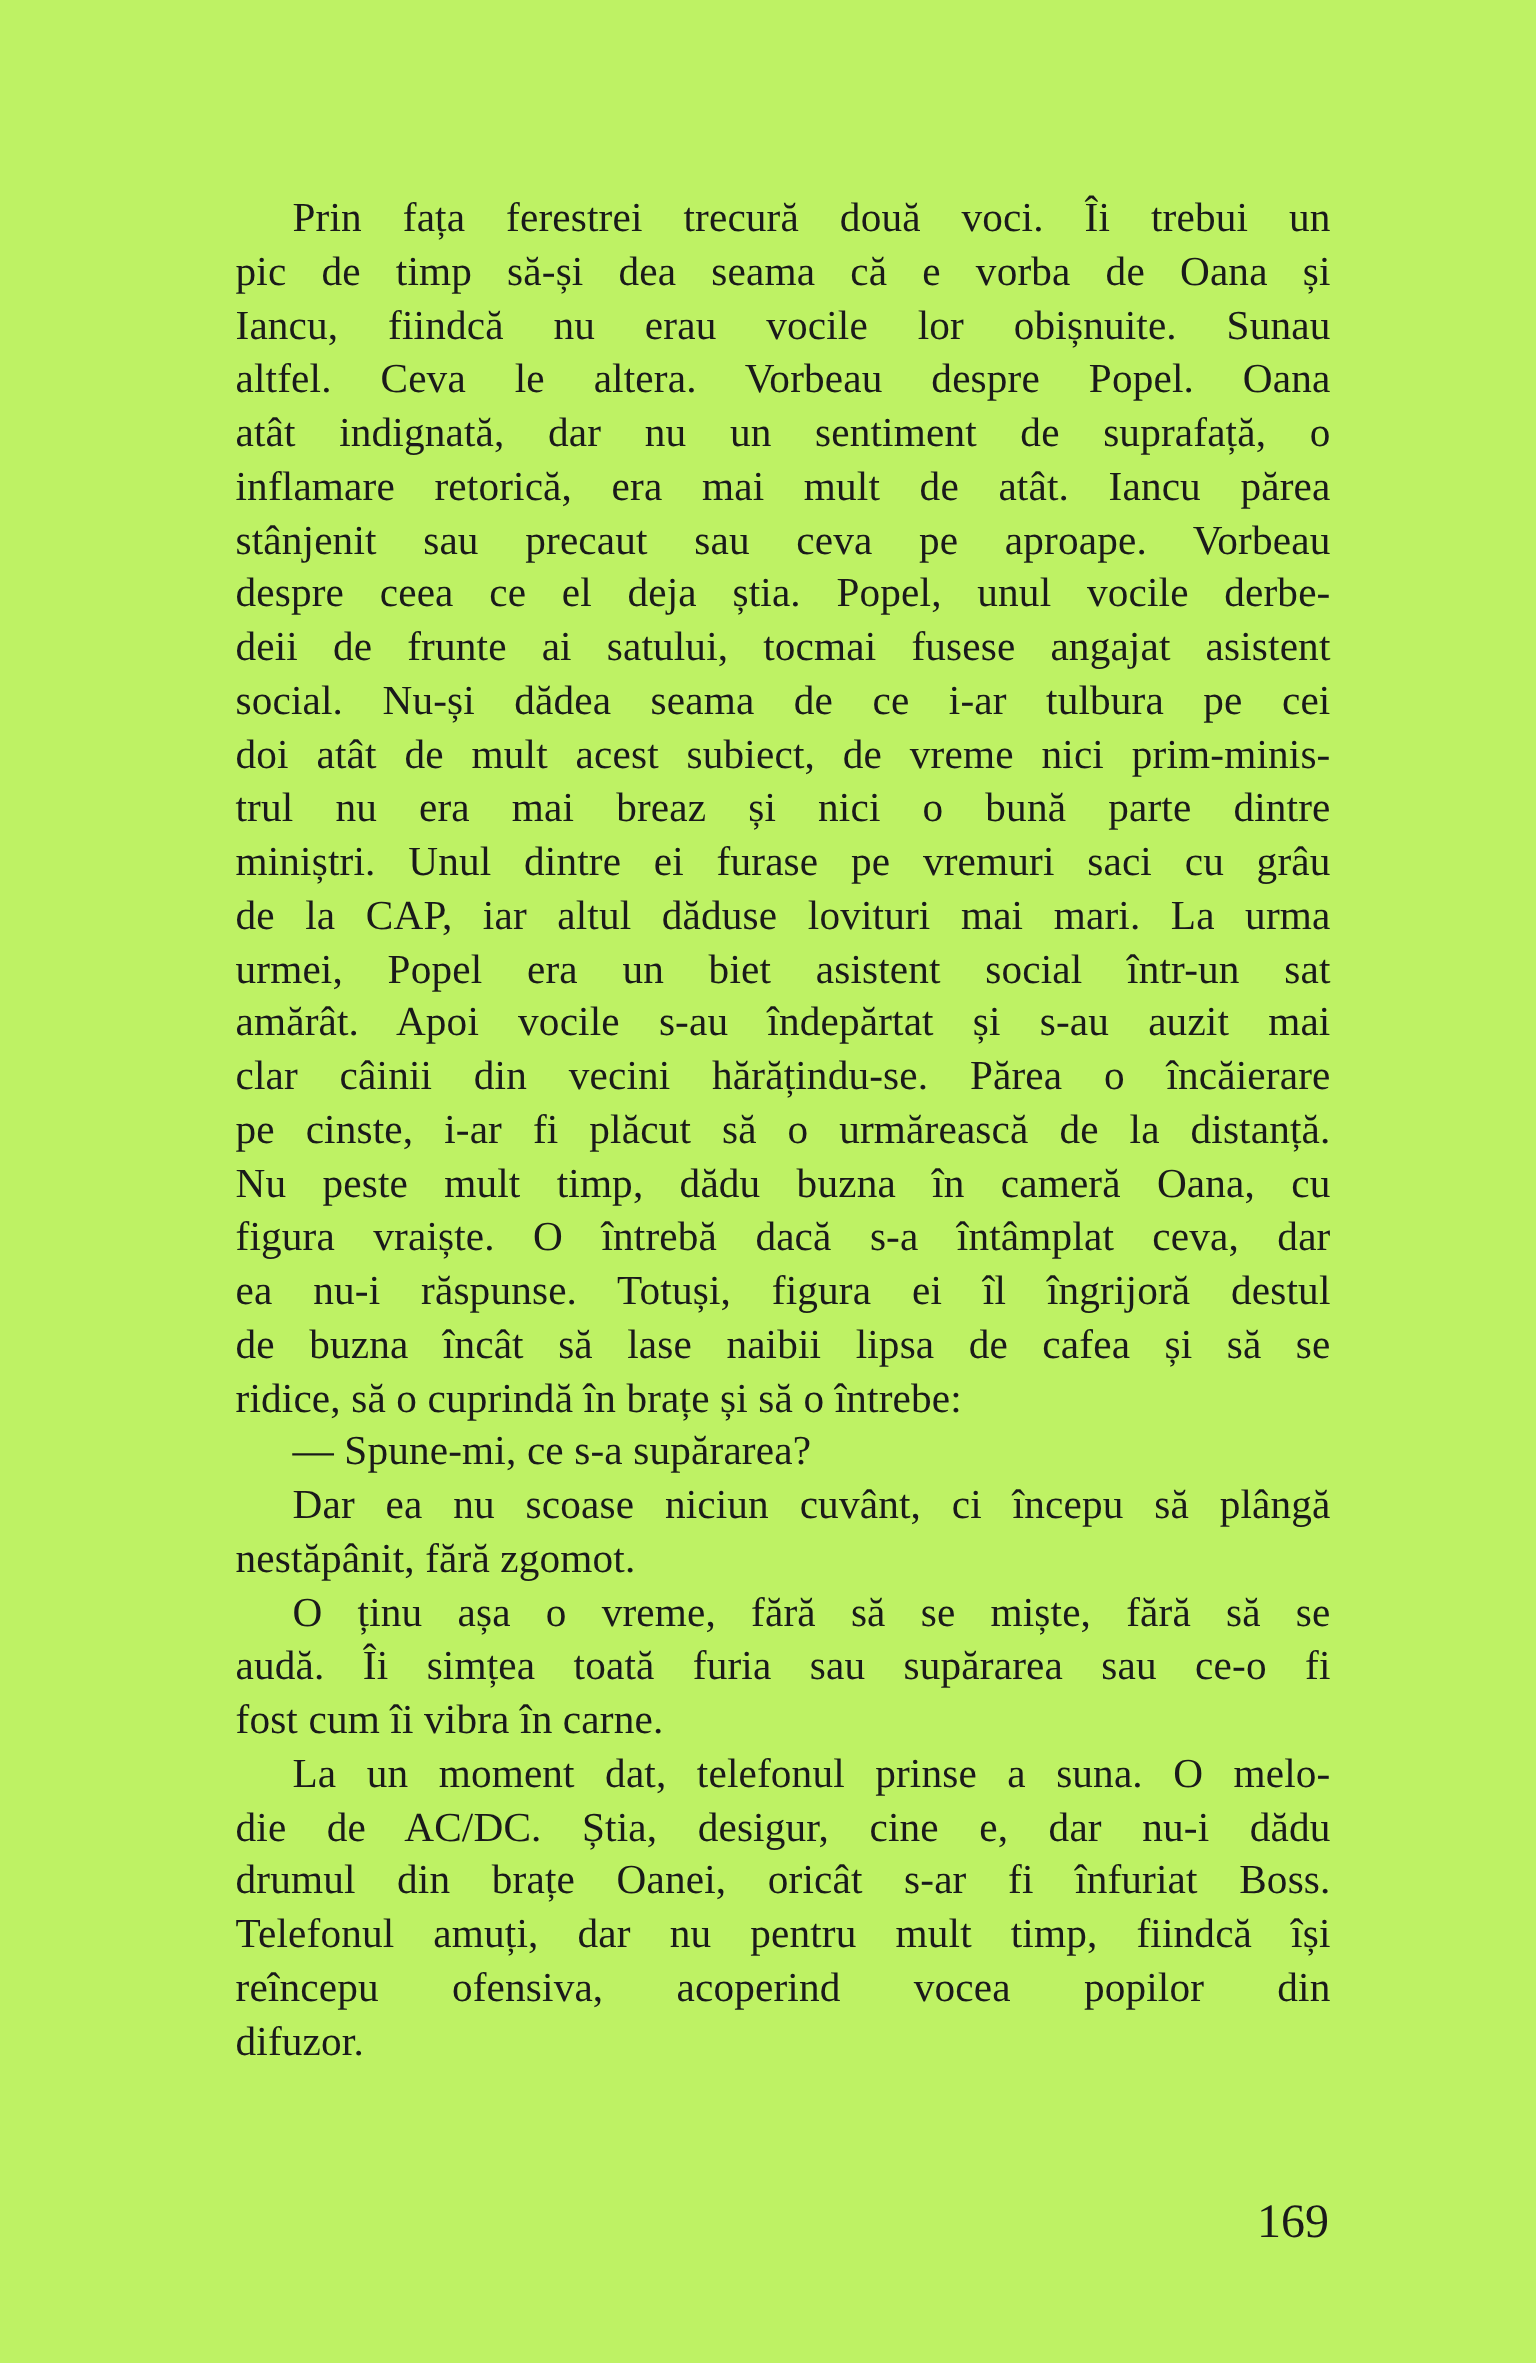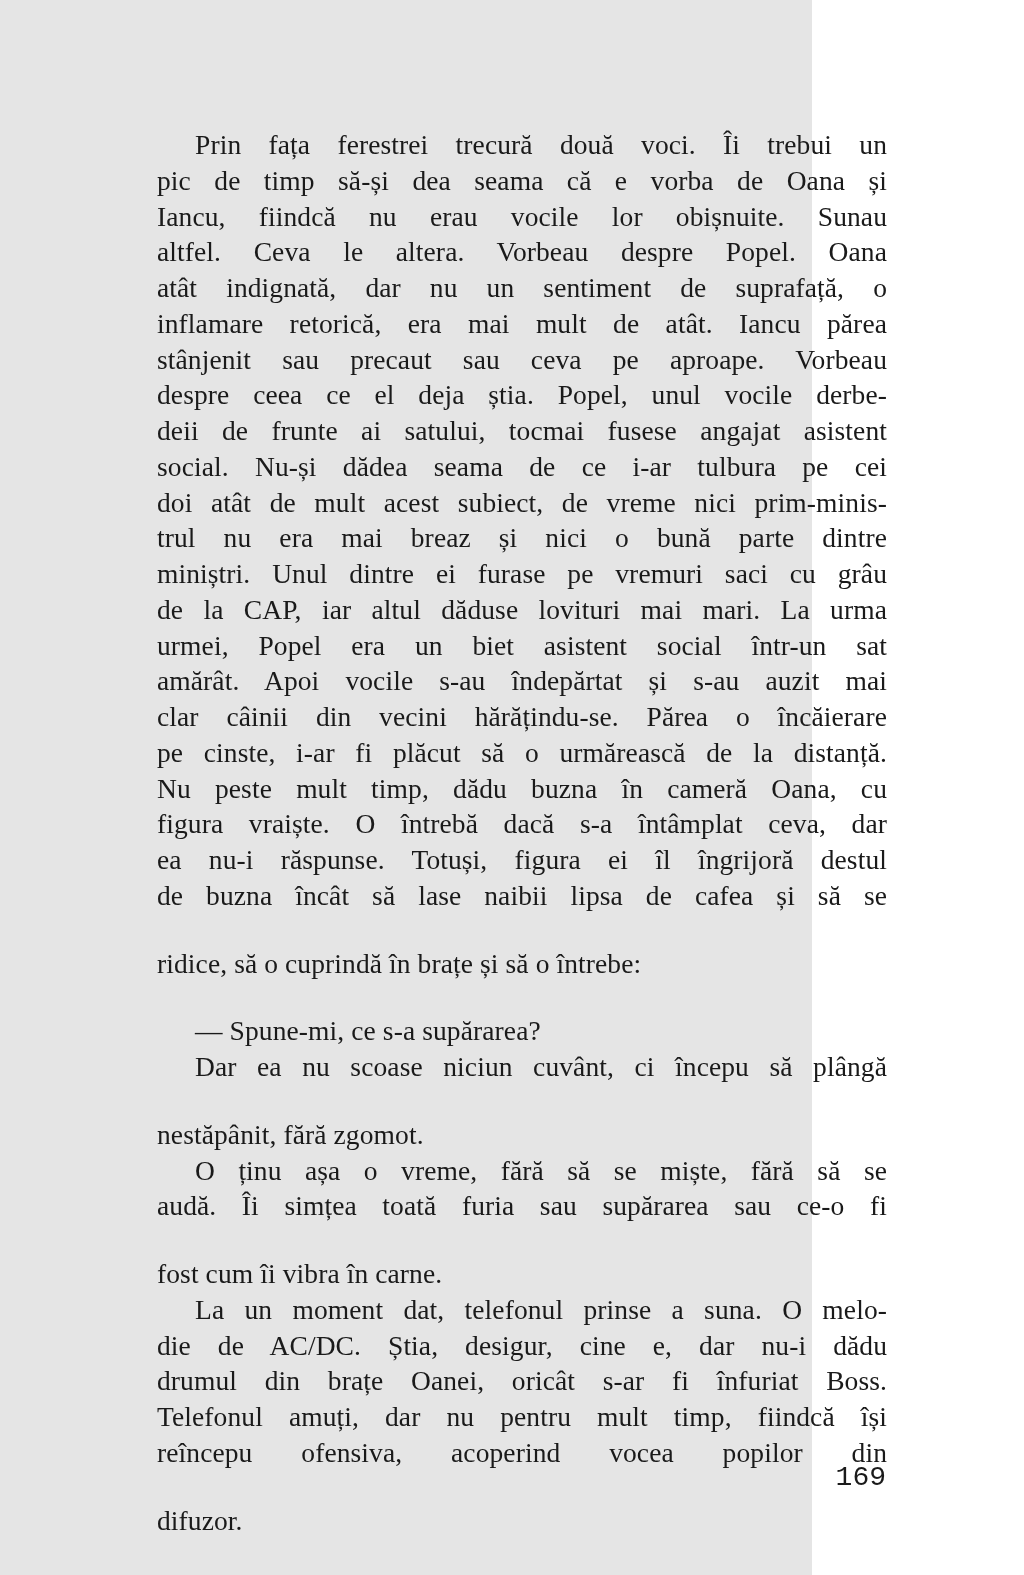--- a/index.html
+++ b/index.html
@@ -1,32 +1,32 @@
 <!DOCTYPE html>
 <html><head>
   <meta charset="utf-8">
   <style>
     html, body { margin: 0; padding: 0; background: #ffffff; }
     body { width: 1024px; height: 1575px; position: relative; overflow: hidden; }
-    .page { position: absolute; left: 0; top: 0; width: 812px; height: 1575px; background: #e5e5e5; }
+    .page { position: absolute; left: 0; top: 0; width: 1024px; height: 1575px; background: #bef264; }
     .text-block {
       position: absolute; left: 157px; top: 127px; width: 730px;
       font-family: "Liberation Serif", "DejaVu Serif", serif;
       font-size: 27.5px; color: #1a1a1a; letter-spacing: 0.1px;
     }
     .line {
       display: block; height: 35.75px; line-height: 35.75px;
       text-align: justify; text-align-last: justify; white-space: nowrap;
       overflow: visible;
     }
-    .line.last { text-align-last: left; margin-top: 32px; }
+    .line.last { text-align-last: left; }
     .line.indent { padding-left: 38px; }
     .page-number {
       position: absolute; left: 820px; top: 1462px; width: 66px; text-align: right;
-      font-family: Liberation Mono, monospace; font-size: 28px; color: #1a1a1a;
+      font-family: Liberation Serif, serif; font-size: 32px; color: #1a1a1a;
     }
   </style>
 </head>
 <body>
 
 <div class="page">
   <div class="text-block" id="text-block">
       <div>
         <span class="line indent">Prin fața ferestrei trecură două voci. Îi trebui un</span>
         <span class="line">pic de timp să-și dea seama că e vorba de Oana și</span>

